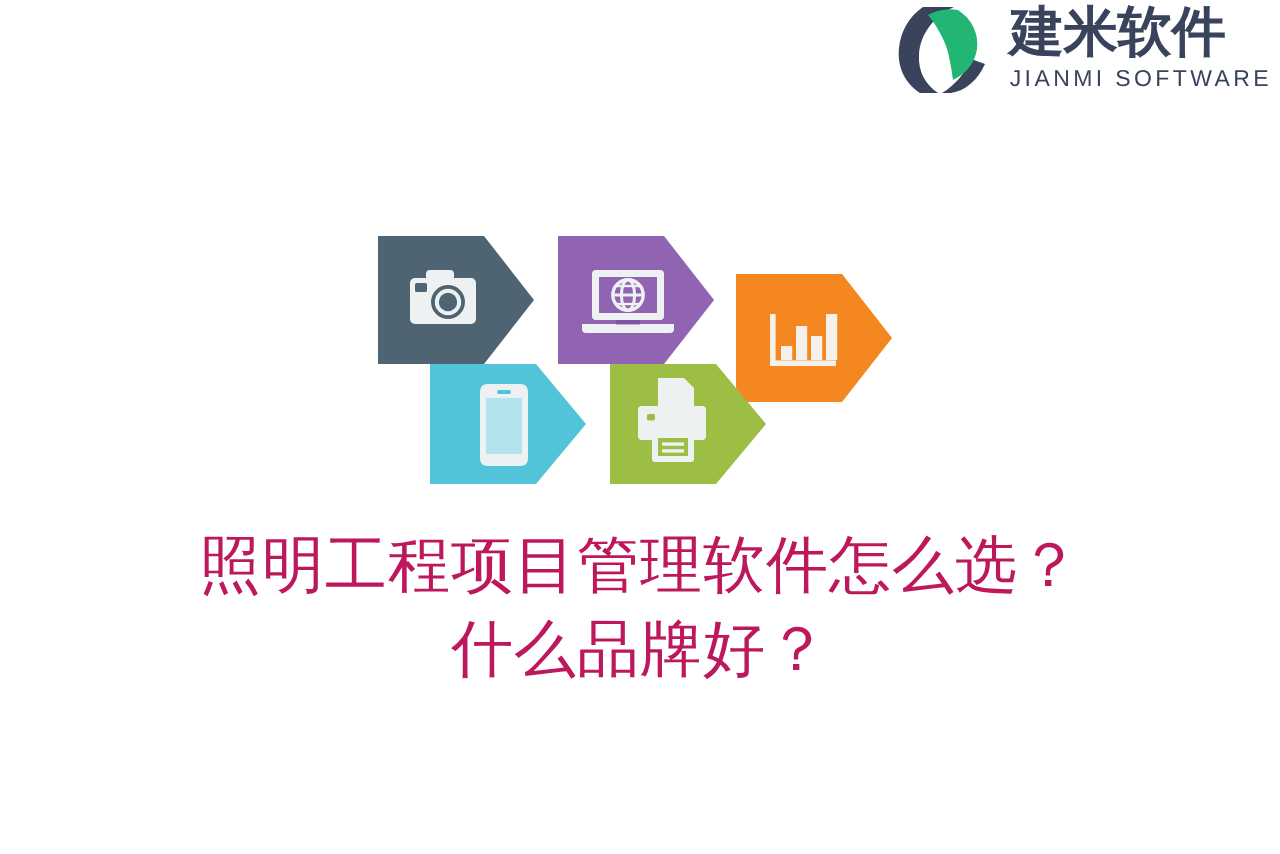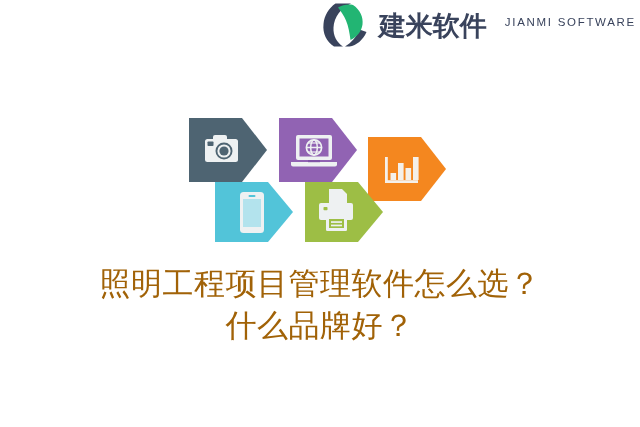--- a/index.html
+++ b/index.html
@@ -25,24 +25,23 @@
     gap: 6px;
   }
   #brand-mark {
     width: 52px;
     height: 46px;
     flex: 0 0 auto;
     display: block;
   }
   #brand-text {
     display: flex;
-    flex-direction: row;
+    flex-direction: column;
     justify-content: center;
     line-height: 1;
-    gap: 18px;
   }
   #brand-name-cn {
     font-size: 27px;
     font-weight: bold;
     color: #39435c;
     letter-spacing: 0px;
     font-family: "DejaVu Sans", "Liberation Sans", sans-serif;
     white-space: nowrap;
   }
   #brand-name-en {
@@ -71,21 +70,21 @@
     overflow: visible;
   }
 
   
   #headline {
     position: absolute;
     left: 0;
     top: 262px;
     width: 640px;
     text-align: center;
-    color: #a16207;
+    color: #be185d;
     font-size: 31px;
     line-height: 1.36;
     font-family: "DejaVu Sans", "Liberation Sans", sans-serif;
     letter-spacing: 0.5px;
     white-space: pre-line;
   }
 </style>
 </head>
 <body>
 

